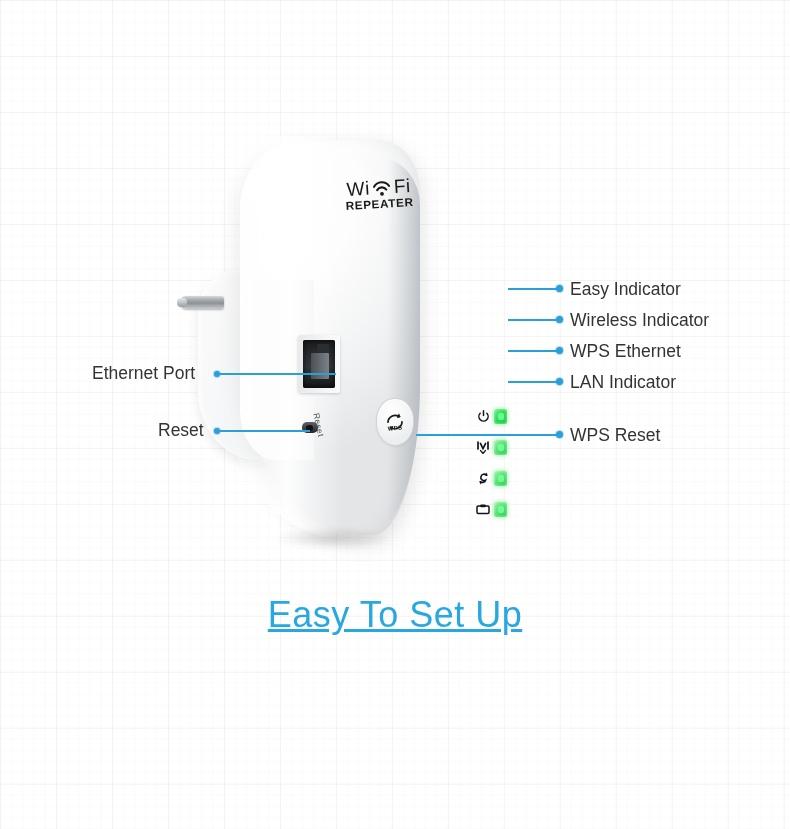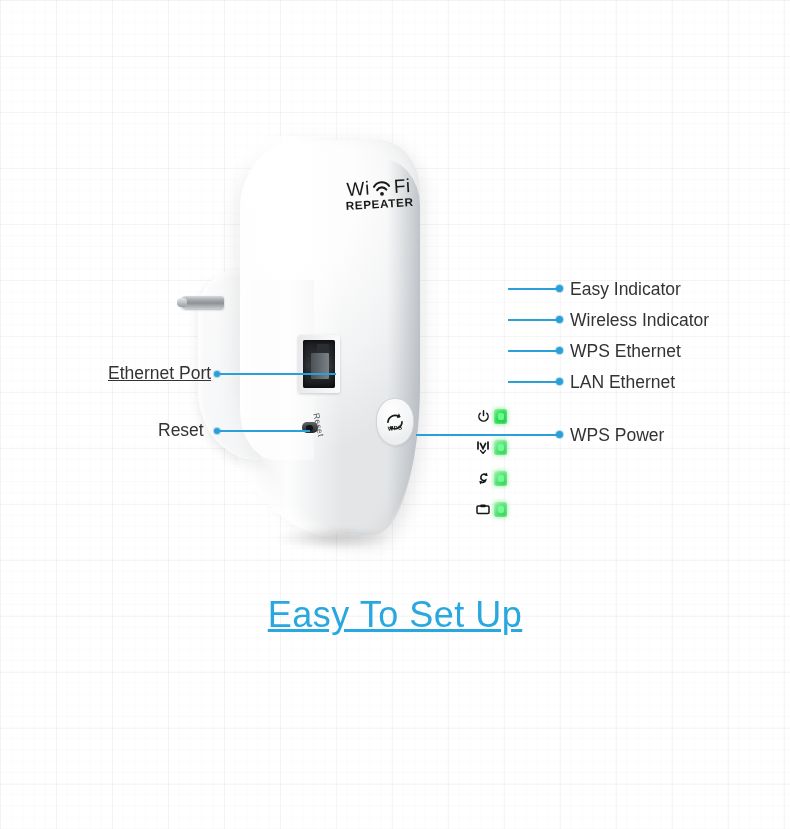--- a/index.html
+++ b/index.html
@@ -314,27 +314,27 @@
   <div class="cline" style="left:508px; top:319px; width:52px;"></div>
   <div class="cdot" style="left:556px; top:316px;"></div>
   <div class="callout-label right" style="left:570px; top:310px;">Wireless Indicator</div>
 
   <div class="cline" style="left:508px; top:350px; width:52px;"></div>
   <div class="cdot" style="left:556px; top:347px;"></div>
   <div class="callout-label right" style="left:570px; top:341px;">WPS Ethernet</div>
 
   <div class="cline" style="left:508px; top:381px; width:52px;"></div>
   <div class="cdot" style="left:556px; top:378px;"></div>
-  <div class="callout-label right" style="left:570px; top:372px;">LAN Ethernet</div>
+  <div class="callout-label right" style="left:570px; top:372px;">LAN Indicator</div>
 
   <div class="cline" style="left:416px; top:434px; width:144px;"></div>
   <div class="cdot" style="left:556px; top:431px;"></div>
-  <div class="callout-label right" style="left:570px; top:425px;">WPS Power</div>
-
-  <div class="callout-label left" style="left:108px; top:363px;text-decoration:underline;">Ethernet Port</div>
+  <div class="callout-label right" style="left:570px; top:425px;">WPS Reset</div>
+
+  <div class="callout-label left" style="left:92px; top:363px;">Ethernet Port</div>
   <div class="cdot small" style="left:214px; top:371px;"></div>
   <div class="cline" style="left:220px; top:373px; width:116px;"></div>
 
   <div class="callout-label left" style="left:158px; top:420px;">Reset</div>
   <div class="cdot small" style="left:214px; top:428px;"></div>
   <div class="cline" style="left:220px; top:430px; width:90px;"></div>
 
   <div id="title2" class="h-title">Easy To Set Up</div>
 
   <div class="steps">

